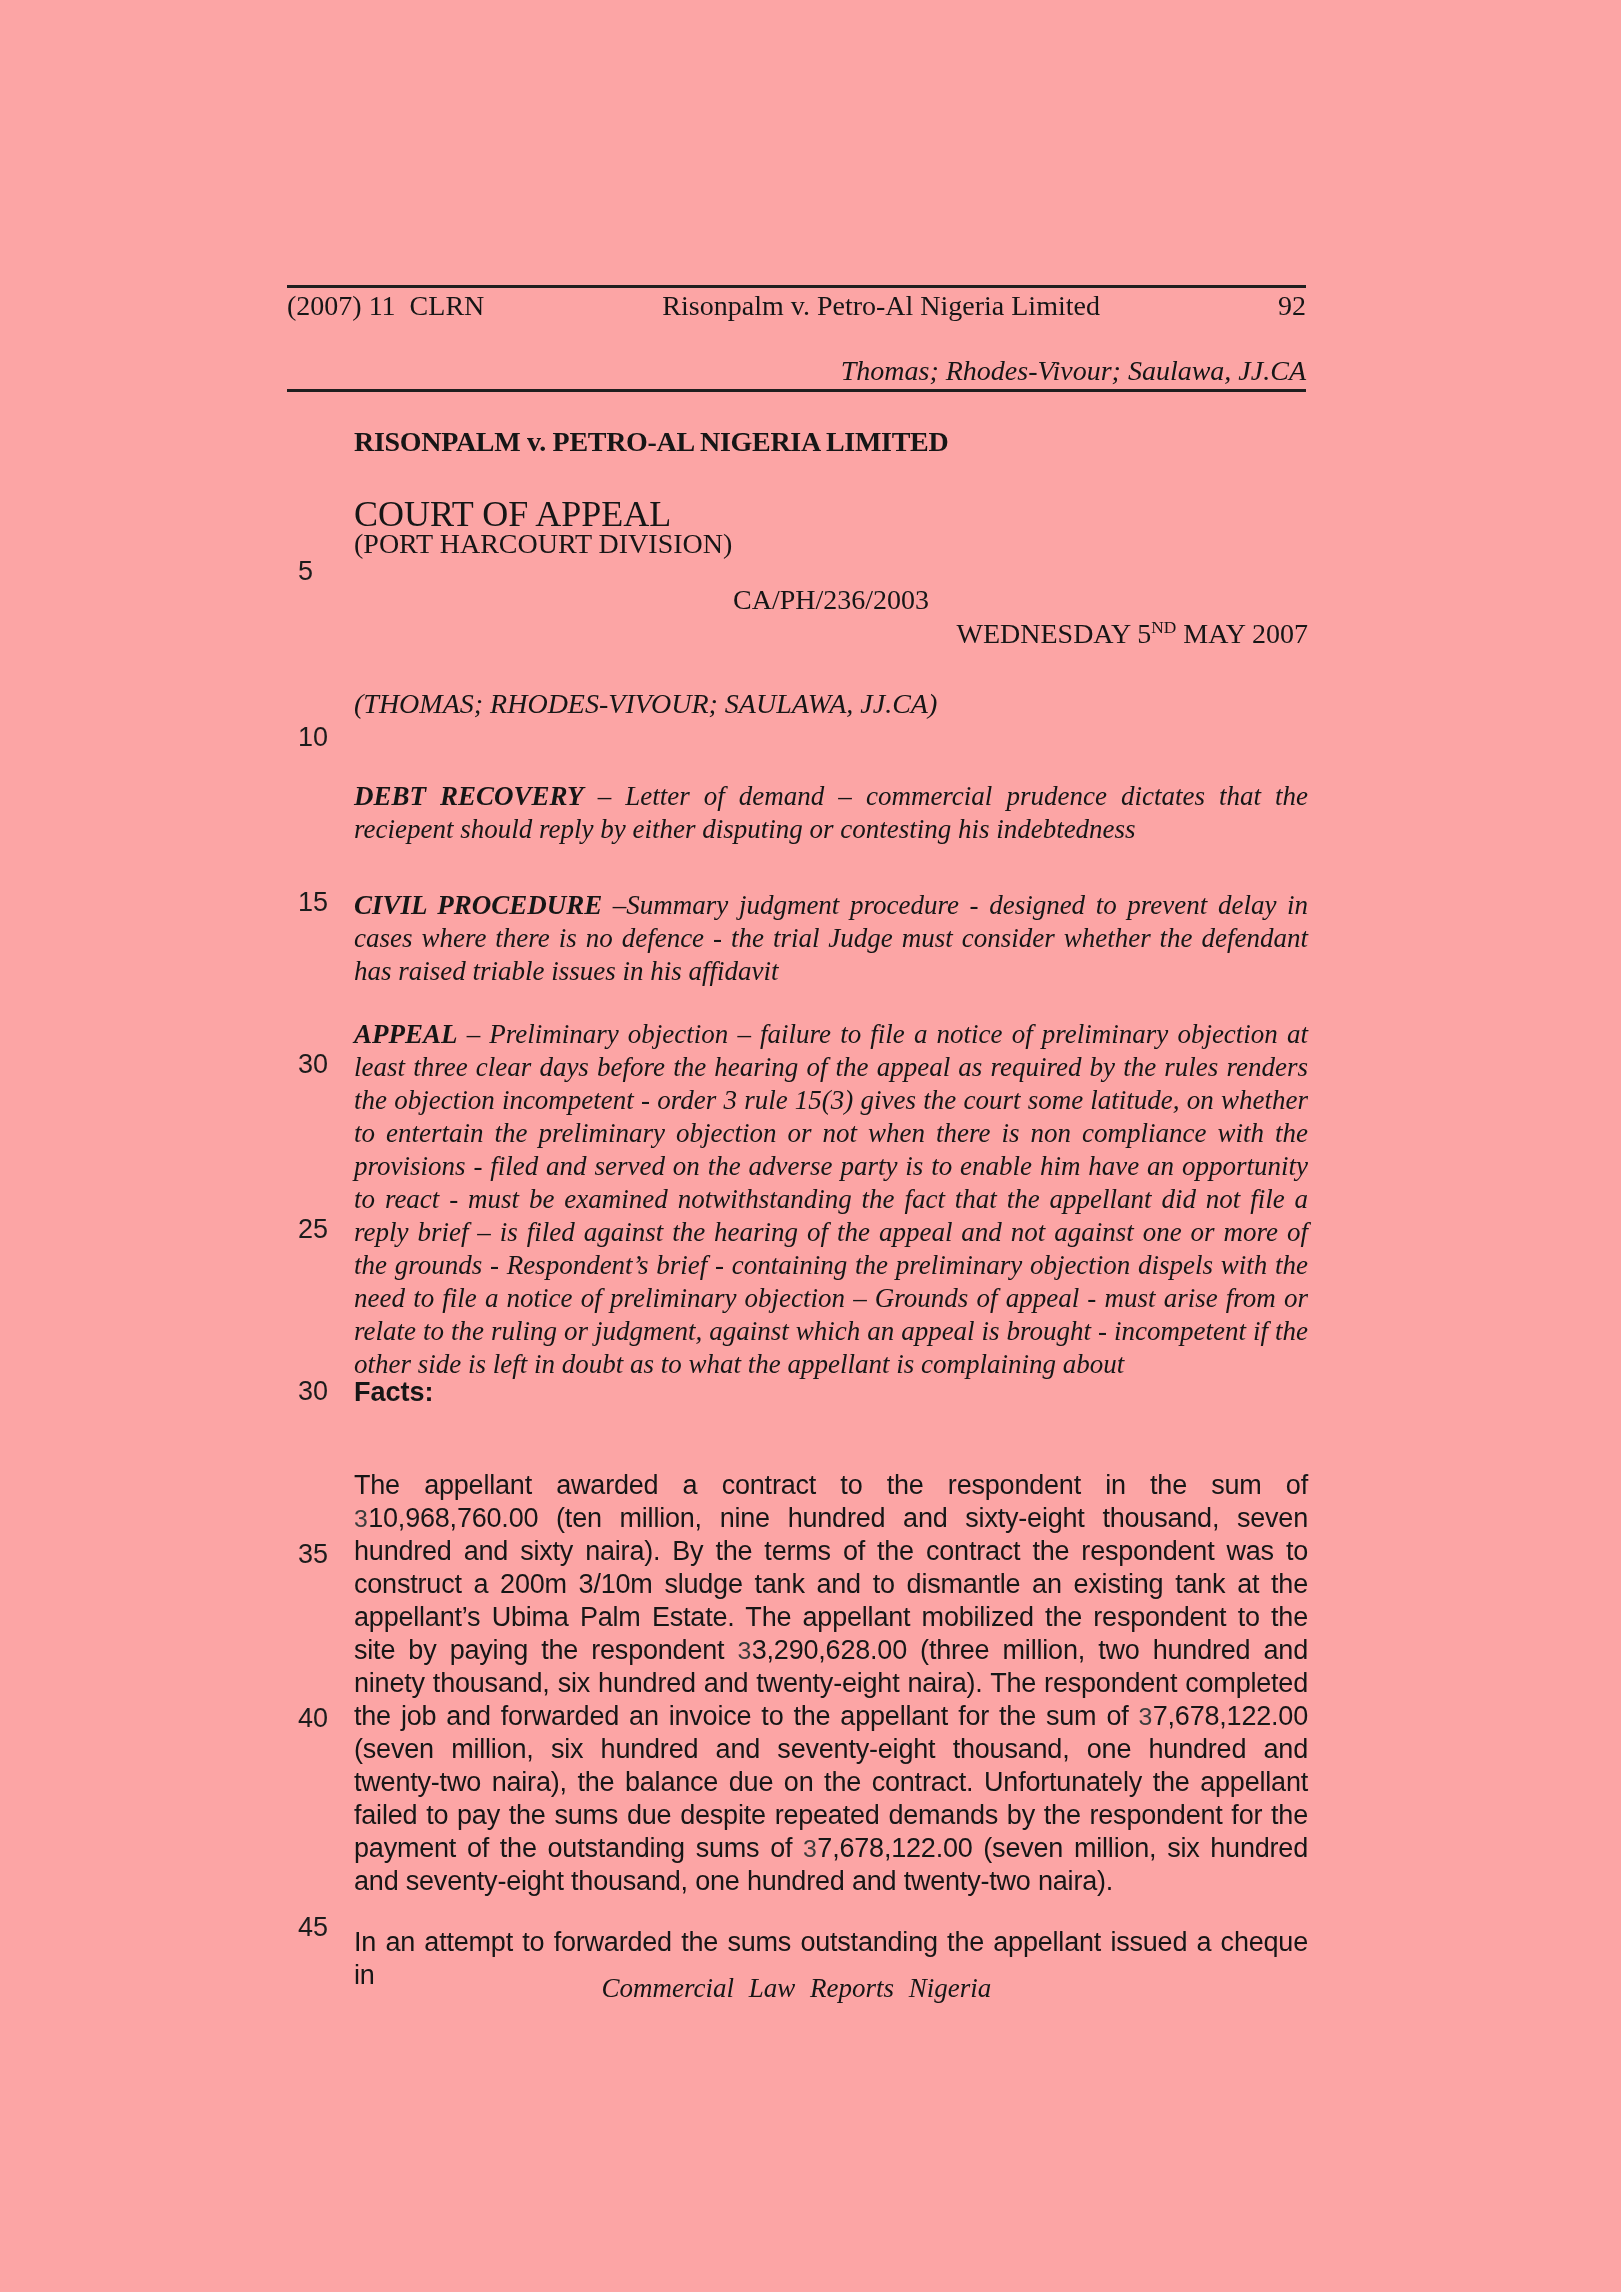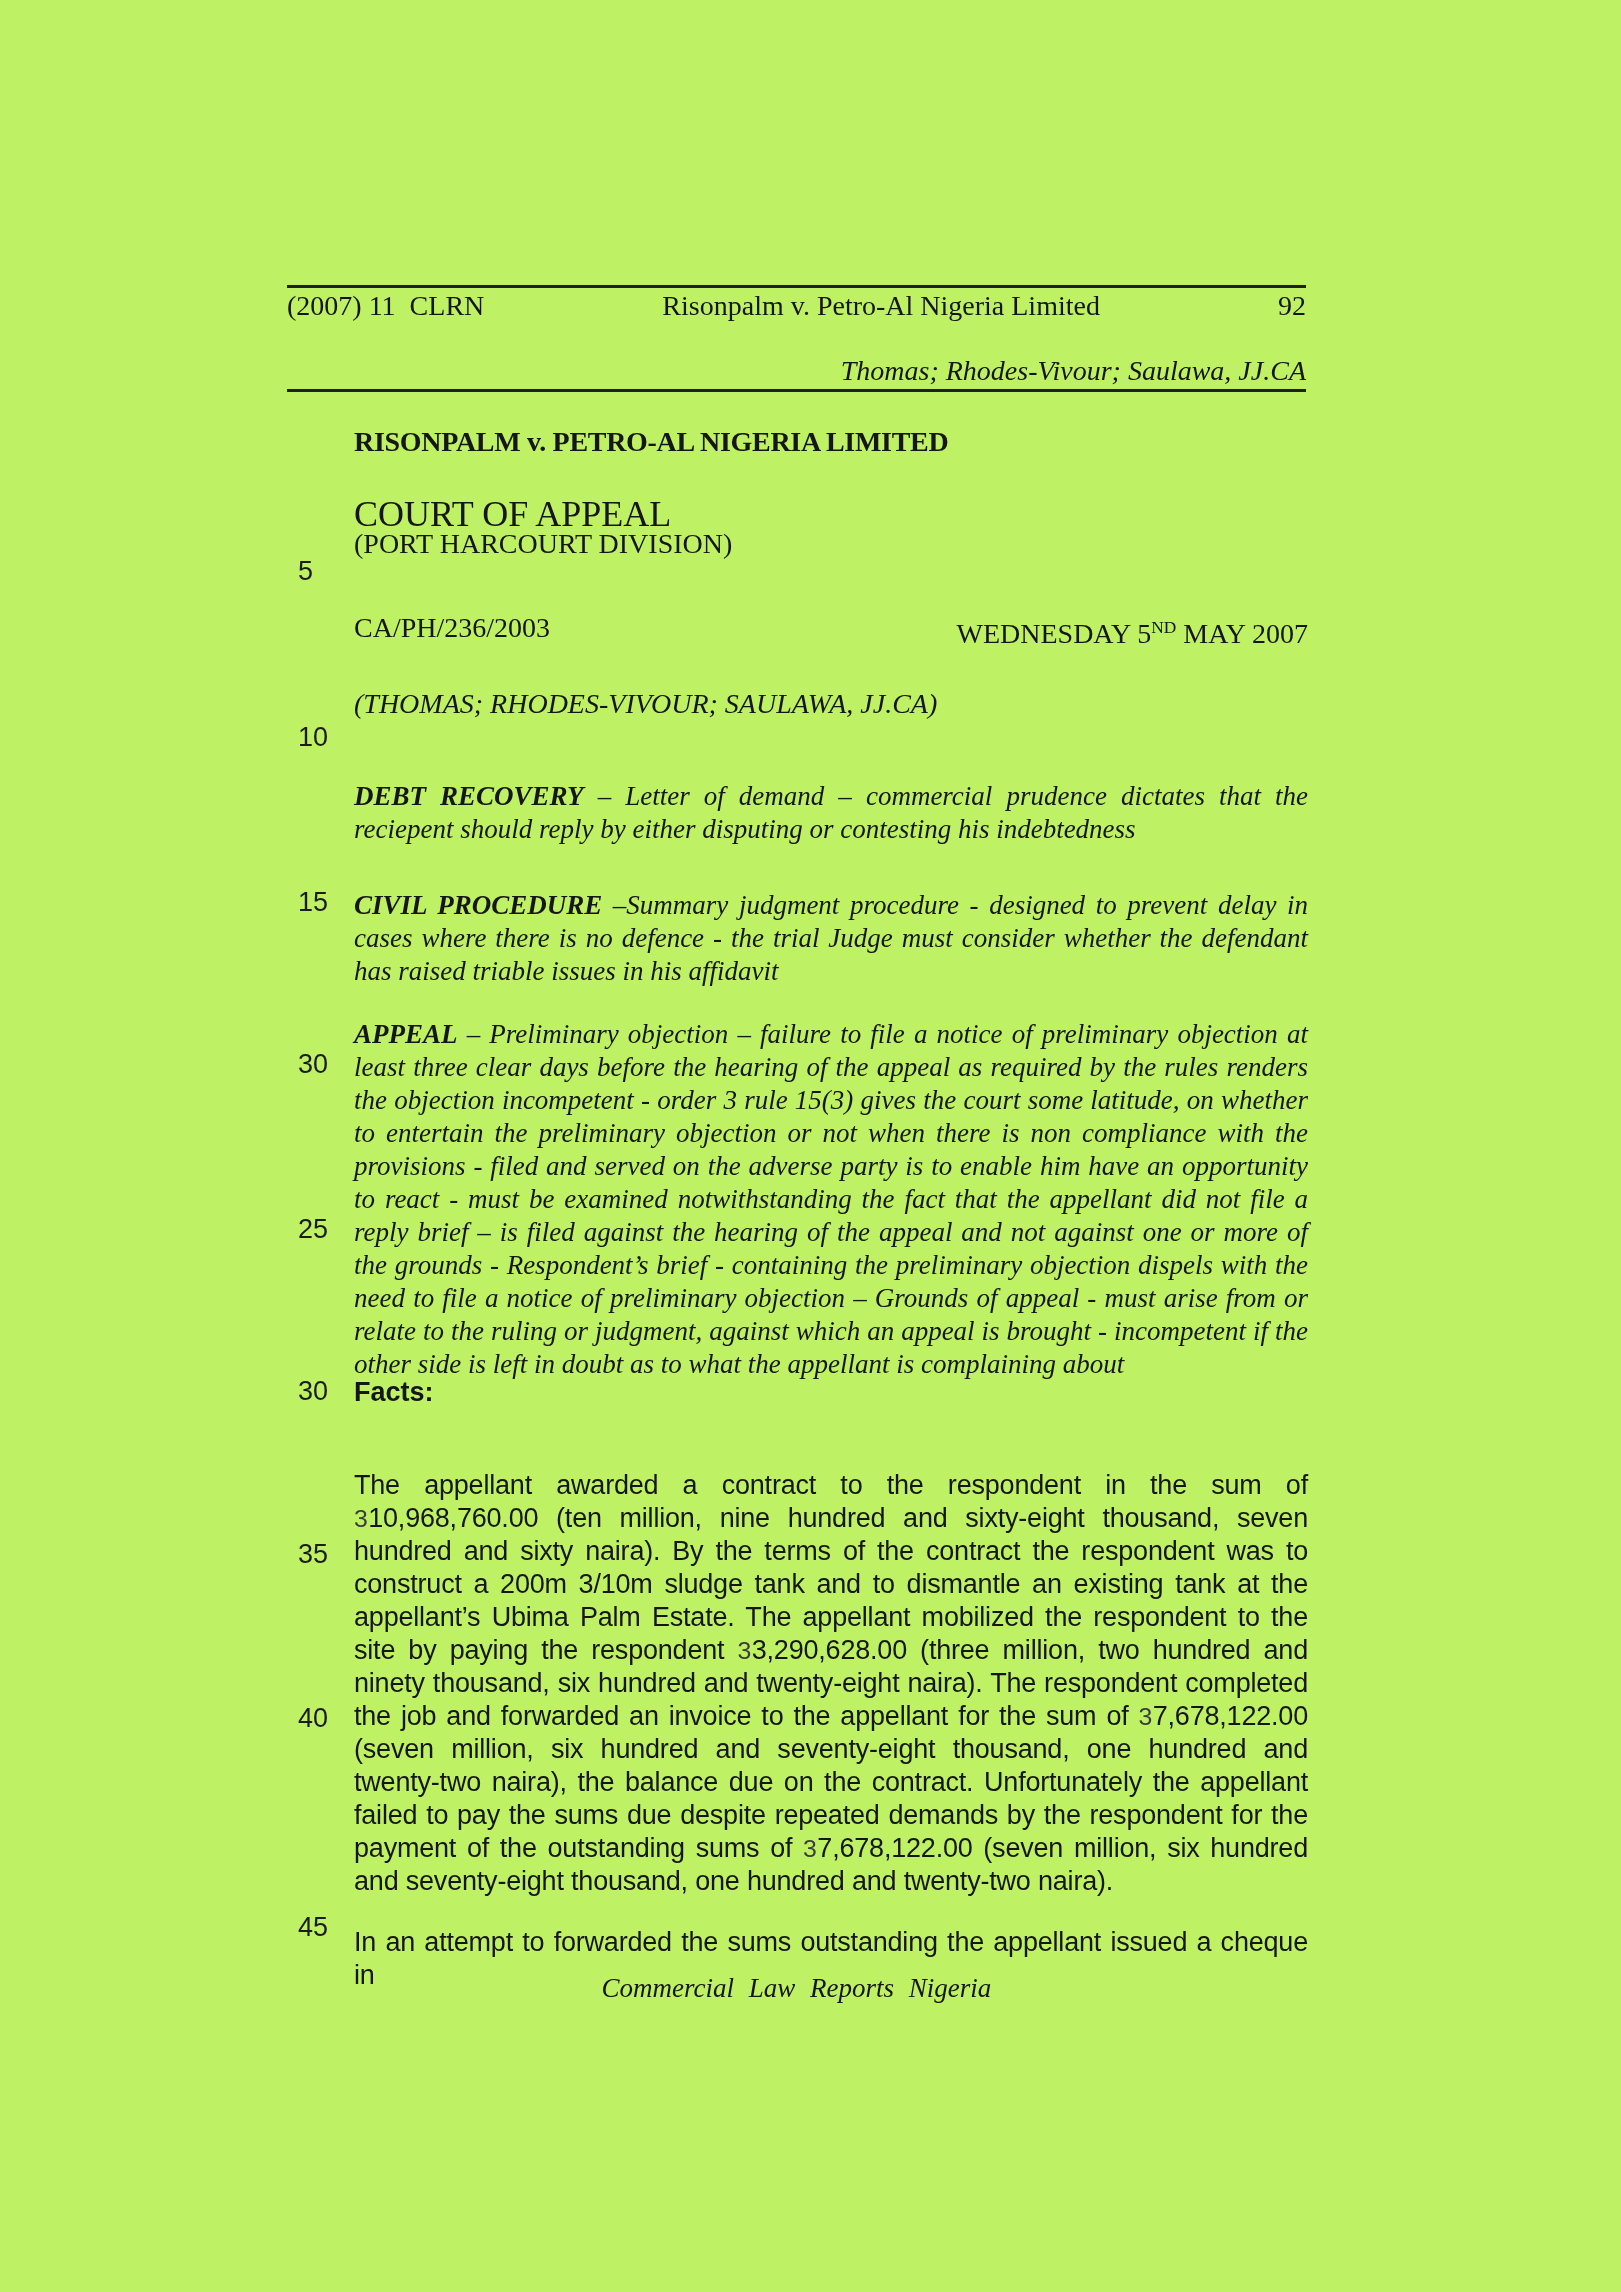--- a/index.html
+++ b/index.html
@@ -1,20 +1,20 @@
 <!DOCTYPE html>
 <html style="font-size:14.3px"><head>
 <meta charset="utf-8">
 <style>
   html, body { margin: 0; padding: 0; background: #ffffff; }
   .page {
     position: relative;
     width: 1621px;
     height: 2293px;
-    background: #bef264;
+    background: #fca5a5;
     color: #161616;
     font-family: "Liberation Serif", serif;
     overflow: hidden;
   }
   .abs { position: absolute; }
 
   
   .rule { left: 287px; width: 1019px; height: 2.7px; background: #1f1f1f; }
   .rule-top { top: 285px; }
   .rule-bottom { top: 389px; }
@@ -26,21 +26,21 @@
   .header-center { flex: 1; text-align: center; }
   .judges-line {
     left: 287px; top: 355px; width: 1019px;
     text-align: right; font-style: italic; font-size: 28px;
   }
 
   
   .case-title { left: 354px; top: 426px; width: 954px; font-weight: bold; font-size: 28px; letter-spacing: -0.3px; }
   .court-name { left: 354px; top: 493px; width: 954px; font-size: 36px; }
   .court-division { left: 354px; top: 528px; width: 954px; font-size: 28px; }
-  .case-number { left: 354px; top: 612px; width: 954px; text-align: left; font-size: 28px; }
+  .case-number { left: 354px; top: 584px; width: 954px; text-align: center; font-size: 28px; }
   .hearing-date { left: 354px; top: 618px; width: 954px; text-align: right; font-size: 28px; }
   .hearing-date sup { font-size: 0.62em; vertical-align: super; line-height: 0; }
   .judges-panel { left: 354px; top: 688px; width: 954px; font-style: italic; font-size: 28px; }
 
   
   .headnote {
     left: 354px; width: 954px;
     font-style: italic; font-size: 27px; line-height: 33px;
     text-align: justify;
   }

